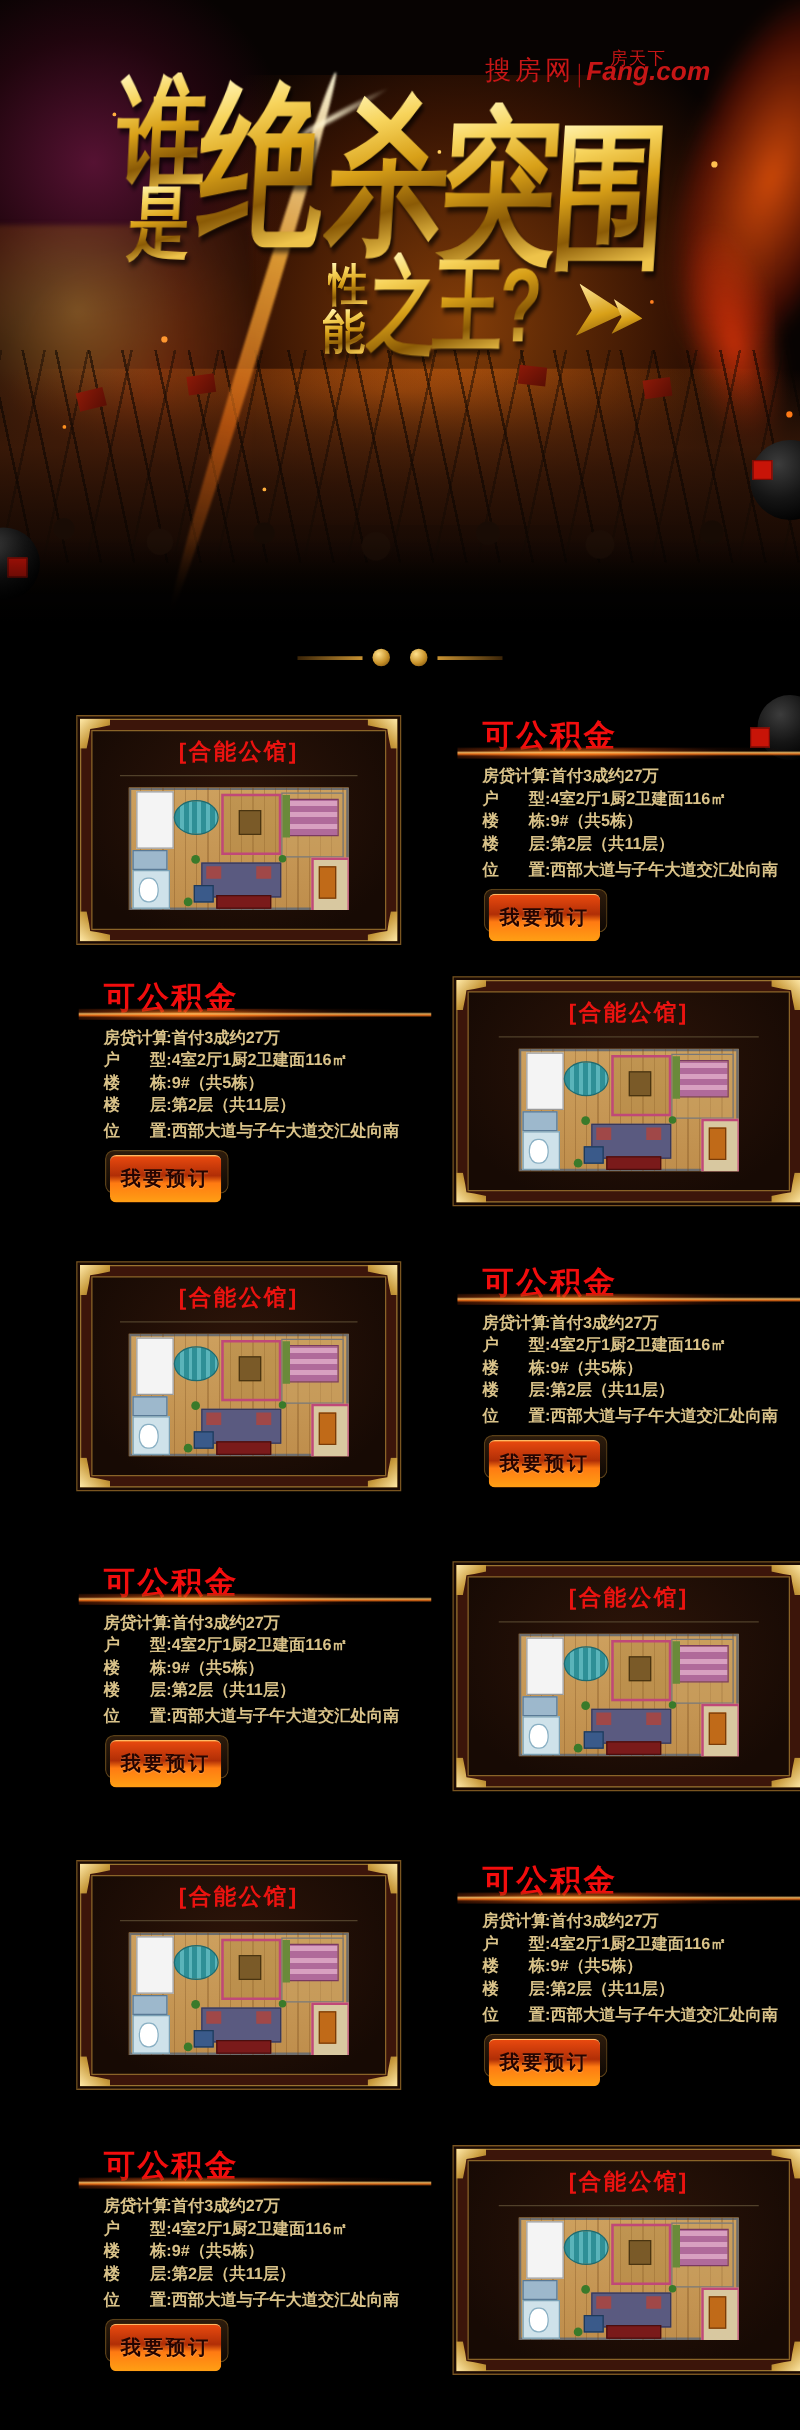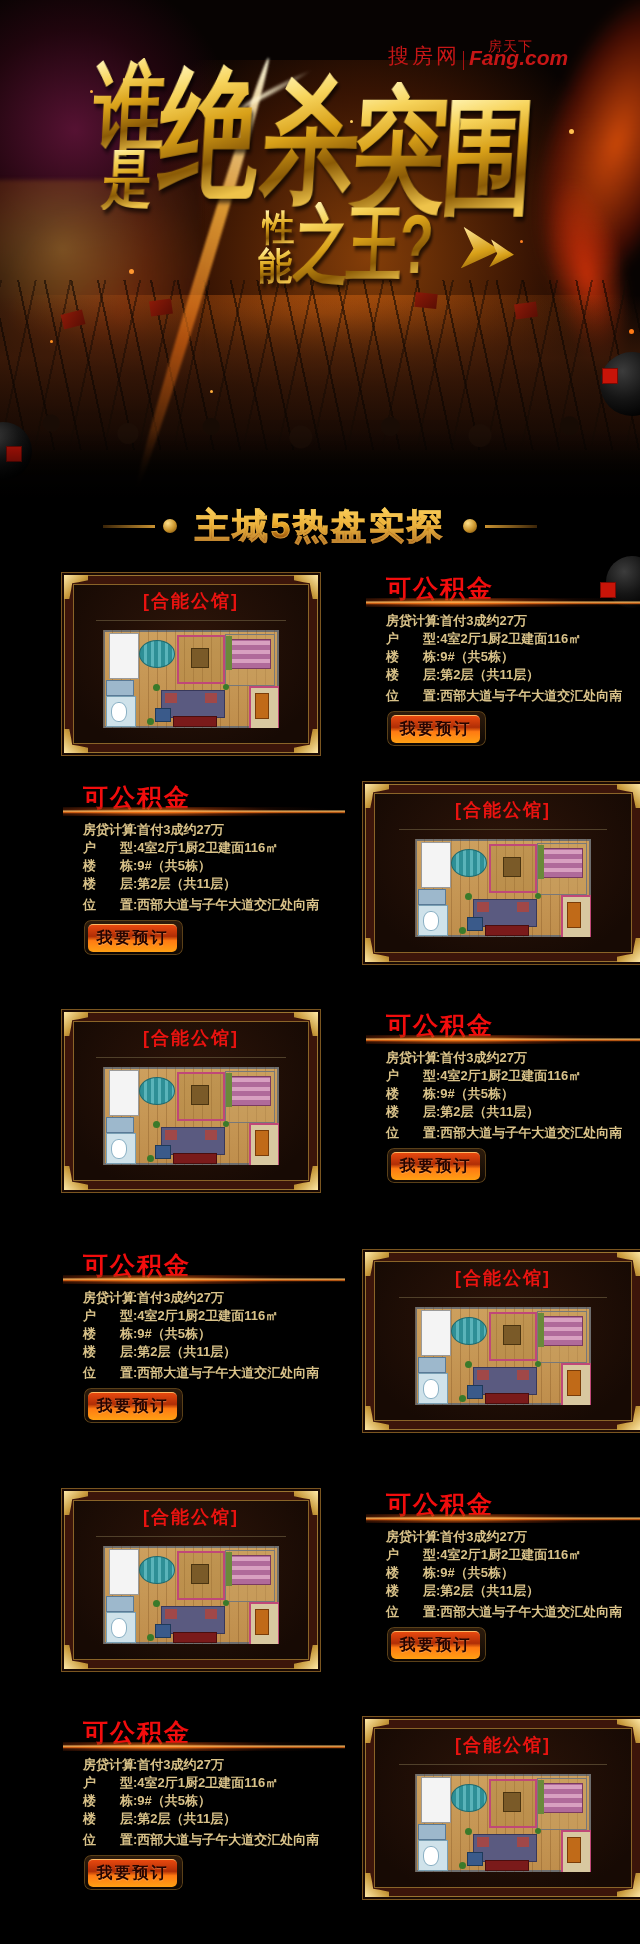--- a/index.html
+++ b/index.html
@@ -156,21 +156,21 @@
         linear-gradient(180deg,transparent 30%,rgba(255,200,110,.85) 46%,rgba(255,120,25,.85) 58%,transparent 75%),
         radial-gradient(ellipse 65% 100% at 32% 50%,rgba(255,130,25,.9),rgba(160,55,8,.5) 45%,rgba(60,18,4,.3) 72%,transparent);}
   .rows{position:absolute;left:0;top:0;width:100%;height:130px;}
   .row{position:absolute;left:0;white-space:nowrap;font-size:13px;font-weight:bold;color:#d9c289;}
   .lab{display:inline-block;width:50px;text-align:justify;text-align-last:justify;}
   .sep{display:inline-block;}
   .val{display:inline-block;}
   .btn-frame{position:absolute;left:0;top:138px;width:99px;height:35px;padding:0;
       background:linear-gradient(180deg,#2e1c0c,#0d0703);border:1px solid #000;border-radius:8px;
       box-shadow:inset 0 0 0 1px #5a4018,0 0 5px rgba(0,0,0,.9);cursor:pointer;}
-  .btn{position:absolute;left:4px;top:4px;width:89px;height:28px;border:0;border-radius:5px;cursor:pointer;
+  .btn{position:absolute;left:4px;top:4px;width:89px;height:38px;border:0;border-radius:5px;cursor:pointer;
       background:linear-gradient(180deg,#e8490f 0%,#b02e06 42%,#ff7a12 58%,#ffa014 100%);
       border-top:1px solid rgba(255,190,120,.8);
       font-size:16px;font-weight:bold;color:#250400;letter-spacing:2px;
       font-family:"Liberation Sans","DejaVu Sans",sans-serif;
       text-shadow:0 1px 1px rgba(255,220,160,.35);padding:0;}
 </style>
 </head>
 <body>
 
 <div class="page">
@@ -219,21 +219,20 @@
 
     <div class="banner-fade"></div>
   </div>
 
   <div class="bomb b-right2"></div>
   <i class="bomb-tag t-right2"></i>
 
   <div class="sec">
     <span class="sec-line"></span>
     <span class="sec-dot"></span>
-    <span class="sec-title">主城5热盘实探</span>
     <span class="sec-dot"></span>
     <span class="sec-line r"></span>
   </div>
 
   <div id="listings">
   <section class="listing frame-left" style="top: 572px;">
     <div class="frame">
       <i class="corner tl"></i>
       <i class="corner tr"></i>
       <i class="corner br"></i>

